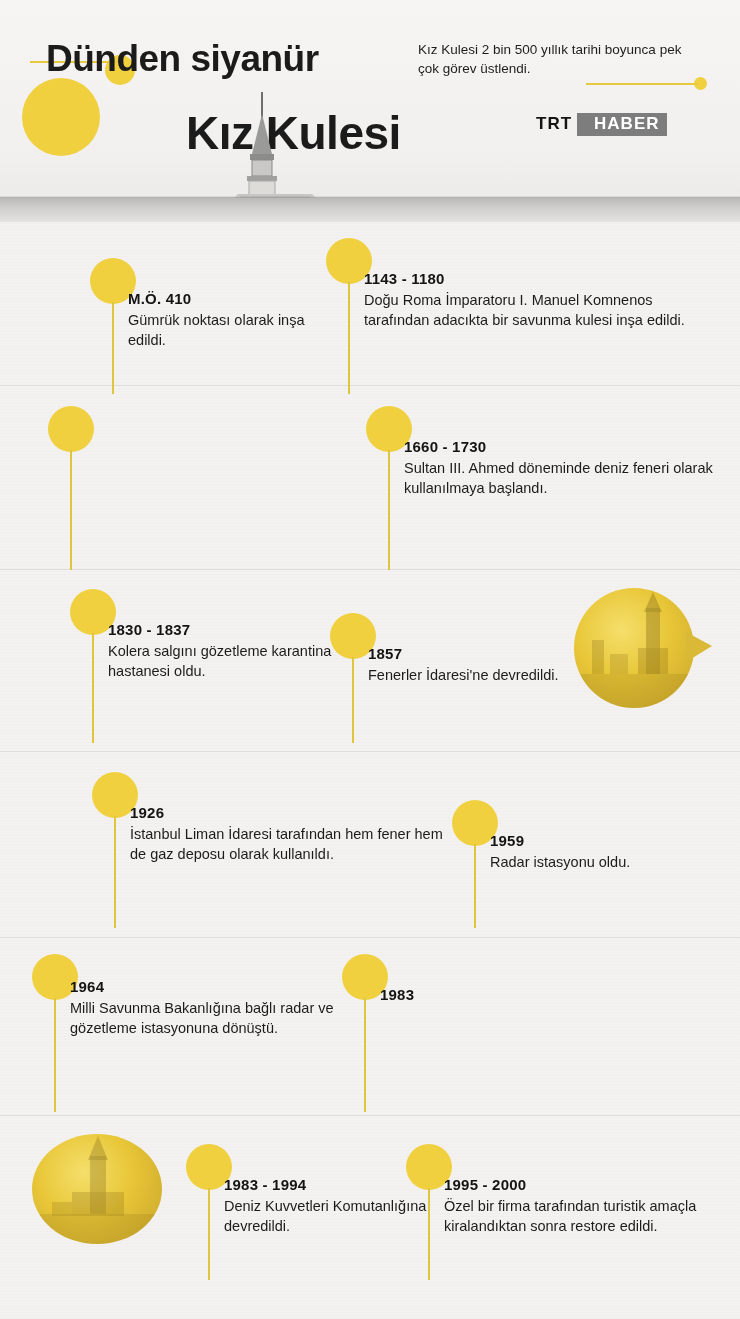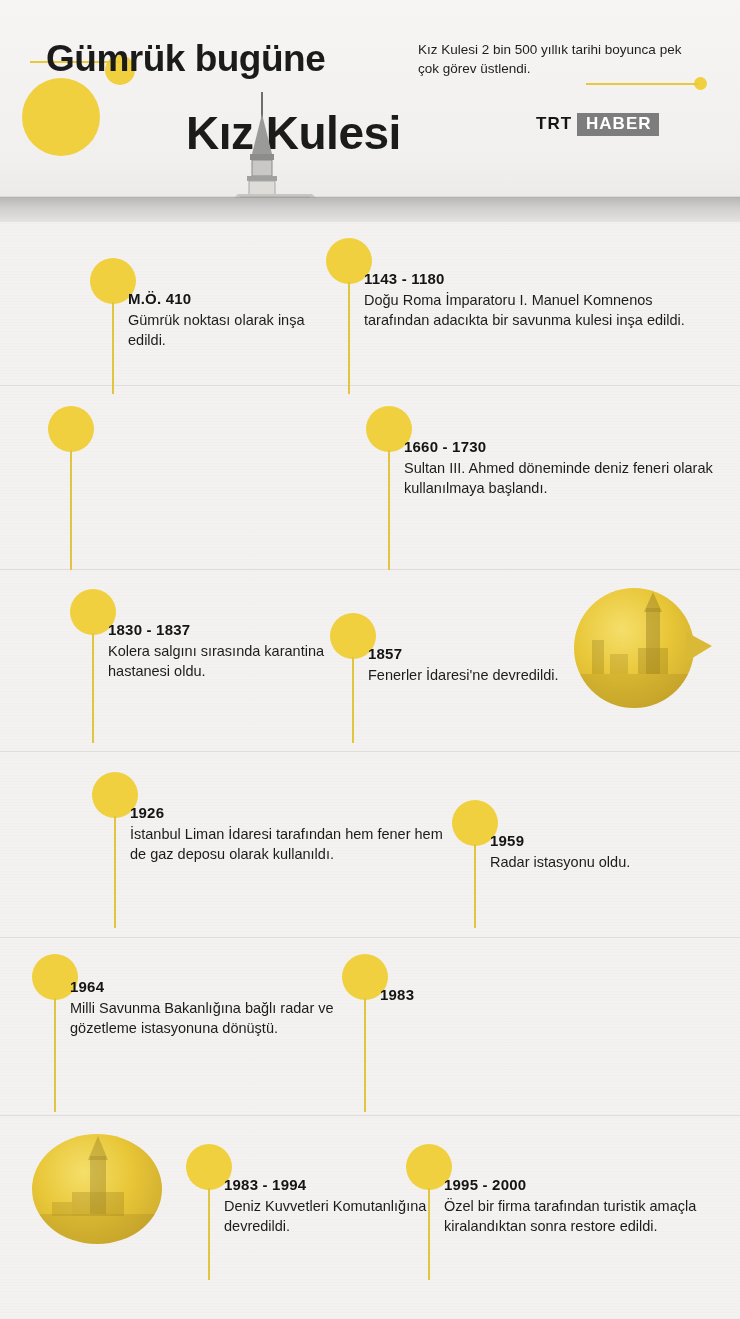--- a/index.html
+++ b/index.html
@@ -79,21 +79,21 @@
     font-weight: bold;
     color: #141414;
     letter-spacing: 1px;
     padding-right: 5px;
   }
   .trt-logo .haber {
     font-size: 17px;
     font-weight: bold;
     color: #ffffff;
     background: #7d7d7d;
-    padding: 1px 7px 2px 9px;
+    padding: 1px 7px 2px 17px;
     letter-spacing: 1px;
   }
 
   
   .tower-wrap {
     position: absolute;
     left: 0; bottom: 0;
     width: 740px; height: 130px;
   }
   .sea {
@@ -170,21 +170,21 @@
 
 <div class="page">
 
   <div class="header">
     <div class="hdr-dot big"></div>
     <div class="hdr-dot mid"></div>
     <div class="hdr-dot small"></div>
     <div class="hdr-line l1"></div>
     <div class="hdr-line l2"></div>
 
-    <div class="title1">Gümrük bugüne</div>
+    <div class="title1">Dünden siyanür</div>
     <div class="title2">Kız Kulesi</div>
     <div class="subtitle">Kız Kulesi 2 bin 500 yıllık tarihi boyunca pek çok görev üstlendi.</div>
 
     <div class="trt-logo">
       <span class="trt">TRT</span>
       <span class="haber">HABER</span>
     </div>
 
     <div class="tower-wrap">
       <svg width="740" height="130" viewBox="0 0 740 130">
@@ -250,21 +250,21 @@
       </div>
     </div>
 
     <div class="row" style="height:182px;">
       <div class="pin" style="left:70px; top:19px;">
         <div class="ball"></div>
         <div class="stem" style="height:110px;"></div>
       </div>
       <div class="entry" style="left:108px; top:51px; width:230px;">
         <div class="year">1830 - 1837</div>
-        <div class="desc">Kolera salgını sırasında karantina hastanesi oldu.</div>
+        <div class="desc">Kolera salgını gözetleme karantina hastanesi oldu.</div>
       </div>
 
       <div class="pin" style="left:330px; top:43px;">
         <div class="ball"></div>
         <div class="stem" style="height:86px;"></div>
       </div>
       <div class="entry" style="left:368px; top:75px; width:220px;">
         <div class="year">1857</div>
         <div class="desc">Fenerler İdaresi'ne devredildi.</div>
       </div>

